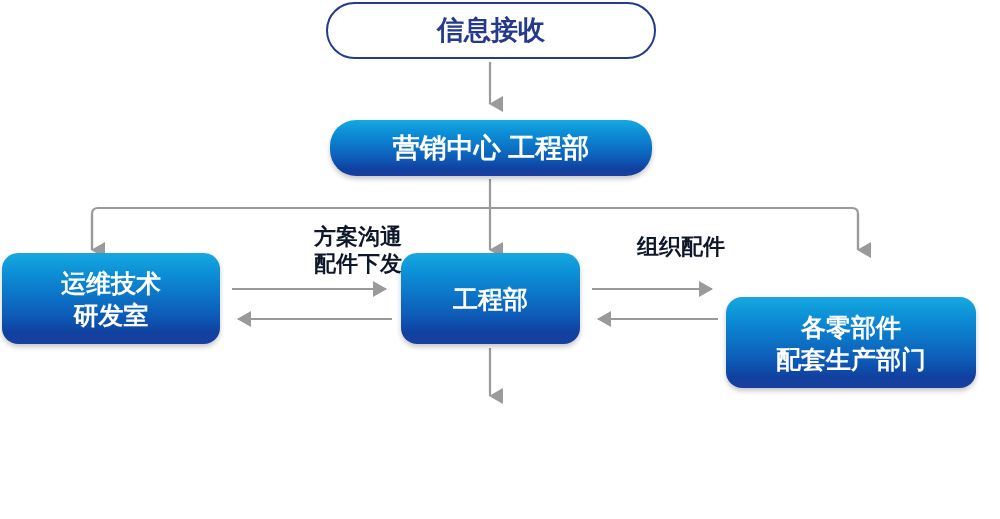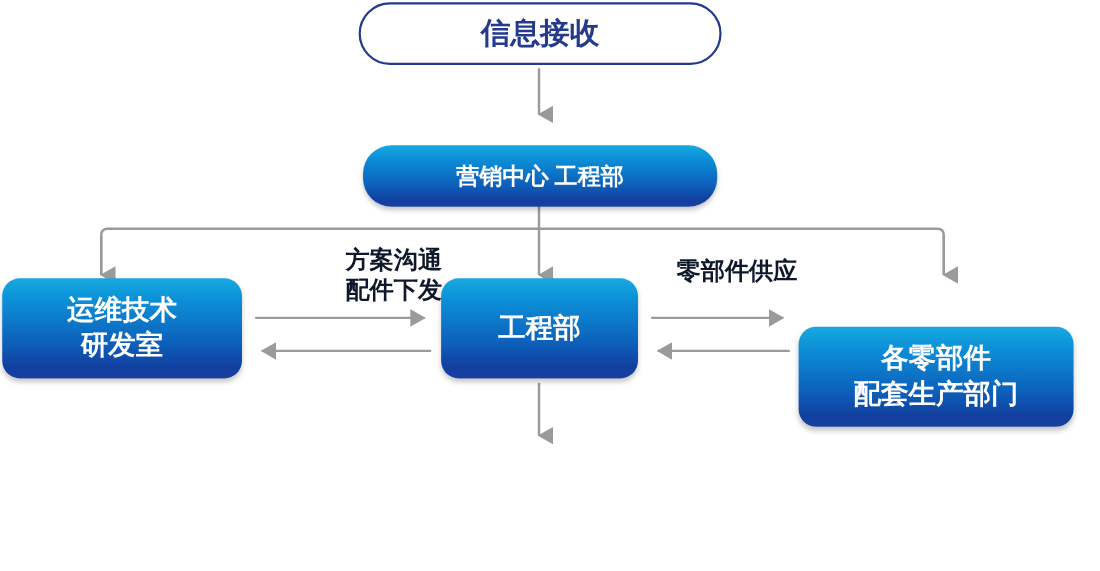--- a/index.html
+++ b/index.html
@@ -11,21 +11,20 @@
     width: 1000px;
     height: 519px;
     font-family: "Liberation Sans", "DejaVu Sans", sans-serif;
     overflow: hidden;
   }
   #stage {
     position: relative;
     width: 1000px;
     height: 371px;
     background: #ffffff;
-    font-family: Liberation Serif, serif;
   }
   
   #wires {
     position: absolute;
     left: 0; top: 0;
     width: 1000px; height: 519px;
     pointer-events: none;
   }
   
   .node {
@@ -58,21 +57,21 @@
         #0C76C8 45%,
         #0D5CB8 68%,
         #11409F 88%,
         #1A3FA0 100%);
     box-shadow: 0 3px 5px rgba(0,0,0,0.22);
   }
   .node.filled.pill { border-radius: 26px; }
 
   
   #node-receive   { left: 326px; top: 2px;   width: 330px; height: 57px;  font-size: 27px; }
-  #node-center    { left: 330px; top: 132px; width: 322px; height: 56px;  font-size: 21px; }
+  #node-center    { left: 330px; top: 120px; width: 322px; height: 56px;  font-size: 27px; }
   #node-left      { left: 2px;   top: 253px; width: 218px; height: 91px;  font-size: 25px; }
   #node-mid       { left: 401px; top: 253px; width: 179px; height: 91px;  font-size: 25px; }
   #node-right     { left: 726px; top: 253px; width: 250px; height: 91px;  font-size: 25px; margin-top: 44px; }
   #node-bottom    { left: 316px; top: 409px; width: 352px; height: 98px;  font-size: 25px; border-radius: 34px; }
 
   
   .edge-label {
     position: absolute;
     color: #0f172a;
     font-weight: bold;
@@ -150,15 +149,15 @@
 
   <div class="node filled" id="node-mid">工程部</div>
 
   <div class="node filled" id="node-right">各零部件
 配套生产部门</div>
 
 
   <div class="edge-label" id="label-left">方案沟通
 配件下发</div>
 
-  <div class="edge-label" id="label-right">零部件供应</div>
+  <div class="edge-label" id="label-right">组织配件</div>
 
 </div>
 
 </body></html>

